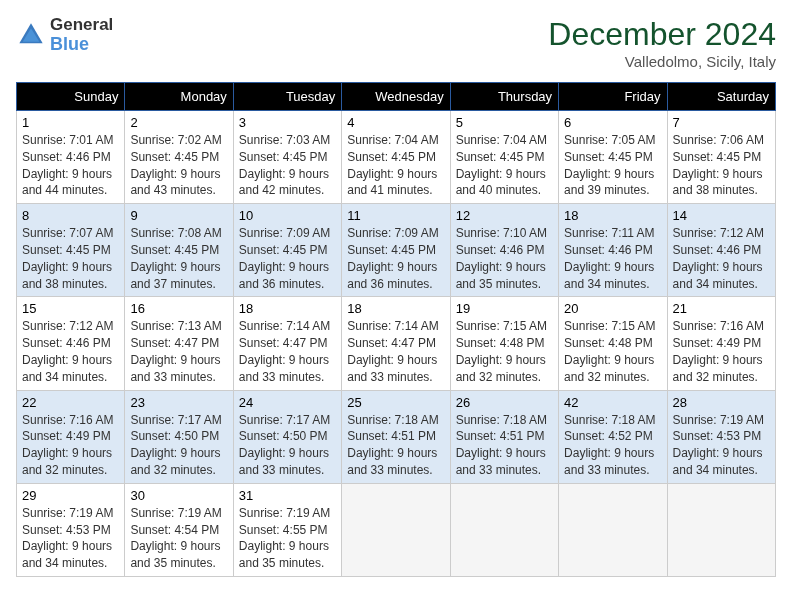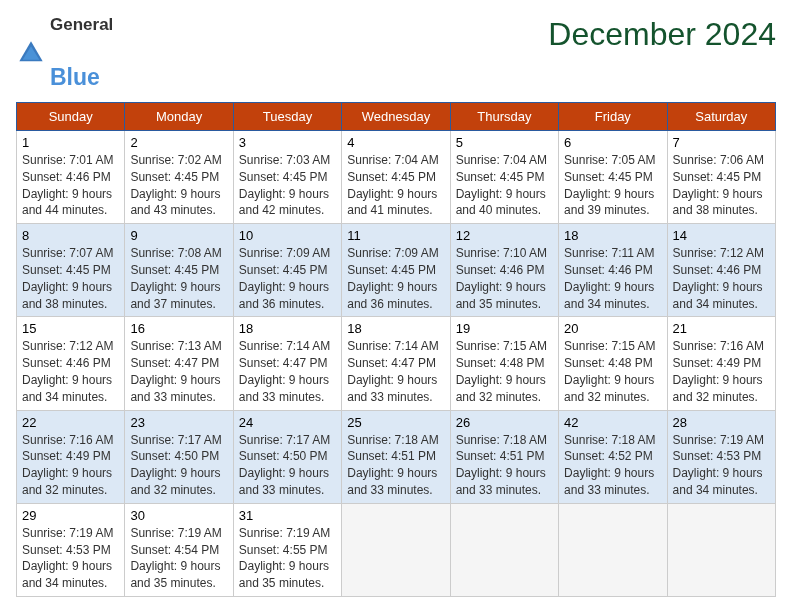--- a/index.html
+++ b/index.html
@@ -18,21 +18,20 @@
     }
     .logo {
       display: flex;
       align-items: center;
       gap: 4px;
     }
     .logo-text {
       display: flex;
       flex-direction: column;
       line-height: 1.1;
-      gap: 30px;
     }
     .logo-icon {
       width: 30px;
       height: 30px;
     }
     .title-area {
       text-align: right;
     }
     .month-year {
       font-size: 32px;
@@ -42,23 +41,23 @@
     .location {
       font-size: 15px;
       color: #555;
     }
     .calendar {
       width: 100%;
       border-collapse: collapse;
       font-size: 11px;
     }
     .calendar th {
-      background: #c2410c;
+      background: #000000;
       color: white;
-      text-align: center;
+      text-align: right;
       padding: 6px 6px;
       font-size: 13px;
       font-weight: normal;
       border: 1px solid #2a5a9f;
     }
     .calendar td {
       vertical-align: top;
       border: 1px solid #ccc;
       padding: 4px 5px;
       width: calc(100% / 7);
@@ -93,25 +92,26 @@
 <body>
 
 <div class="header">
   <div class="logo">
     <svg class="logo-icon" viewBox="0 0 36 36">
       <polygon points="18,4 32,28 4,28" fill="#3a7abf"></polygon>
       <polygon points="18,10 28,26 8,26" fill="#5aaaf0" opacity="0.5"></polygon>
     </svg>
     <div class="logo-text">
       <span style="font-weight:bold;font-size:17px;color:#333;">General</span>
-      <span style="font-weight:bold;font-size:23px;color:#4a90d9;">Blue</span>
+      <span style="font-weight:bold;font-size:18px;color:#4a90d9;">Blue</span>
     </div>
   </div>
   <div class="title-area">
     <div class="month-year">December 2024</div>
+    <div class="location">Valledolmo, Sicily, Italy</div>
   </div>
 </div>
 
 <table class="calendar">
   <thead>
     <tr>
     <th>Sunday</th>
         <th>Monday</th>
         <th>Tuesday</th>
         <th>Wednesday</th>

